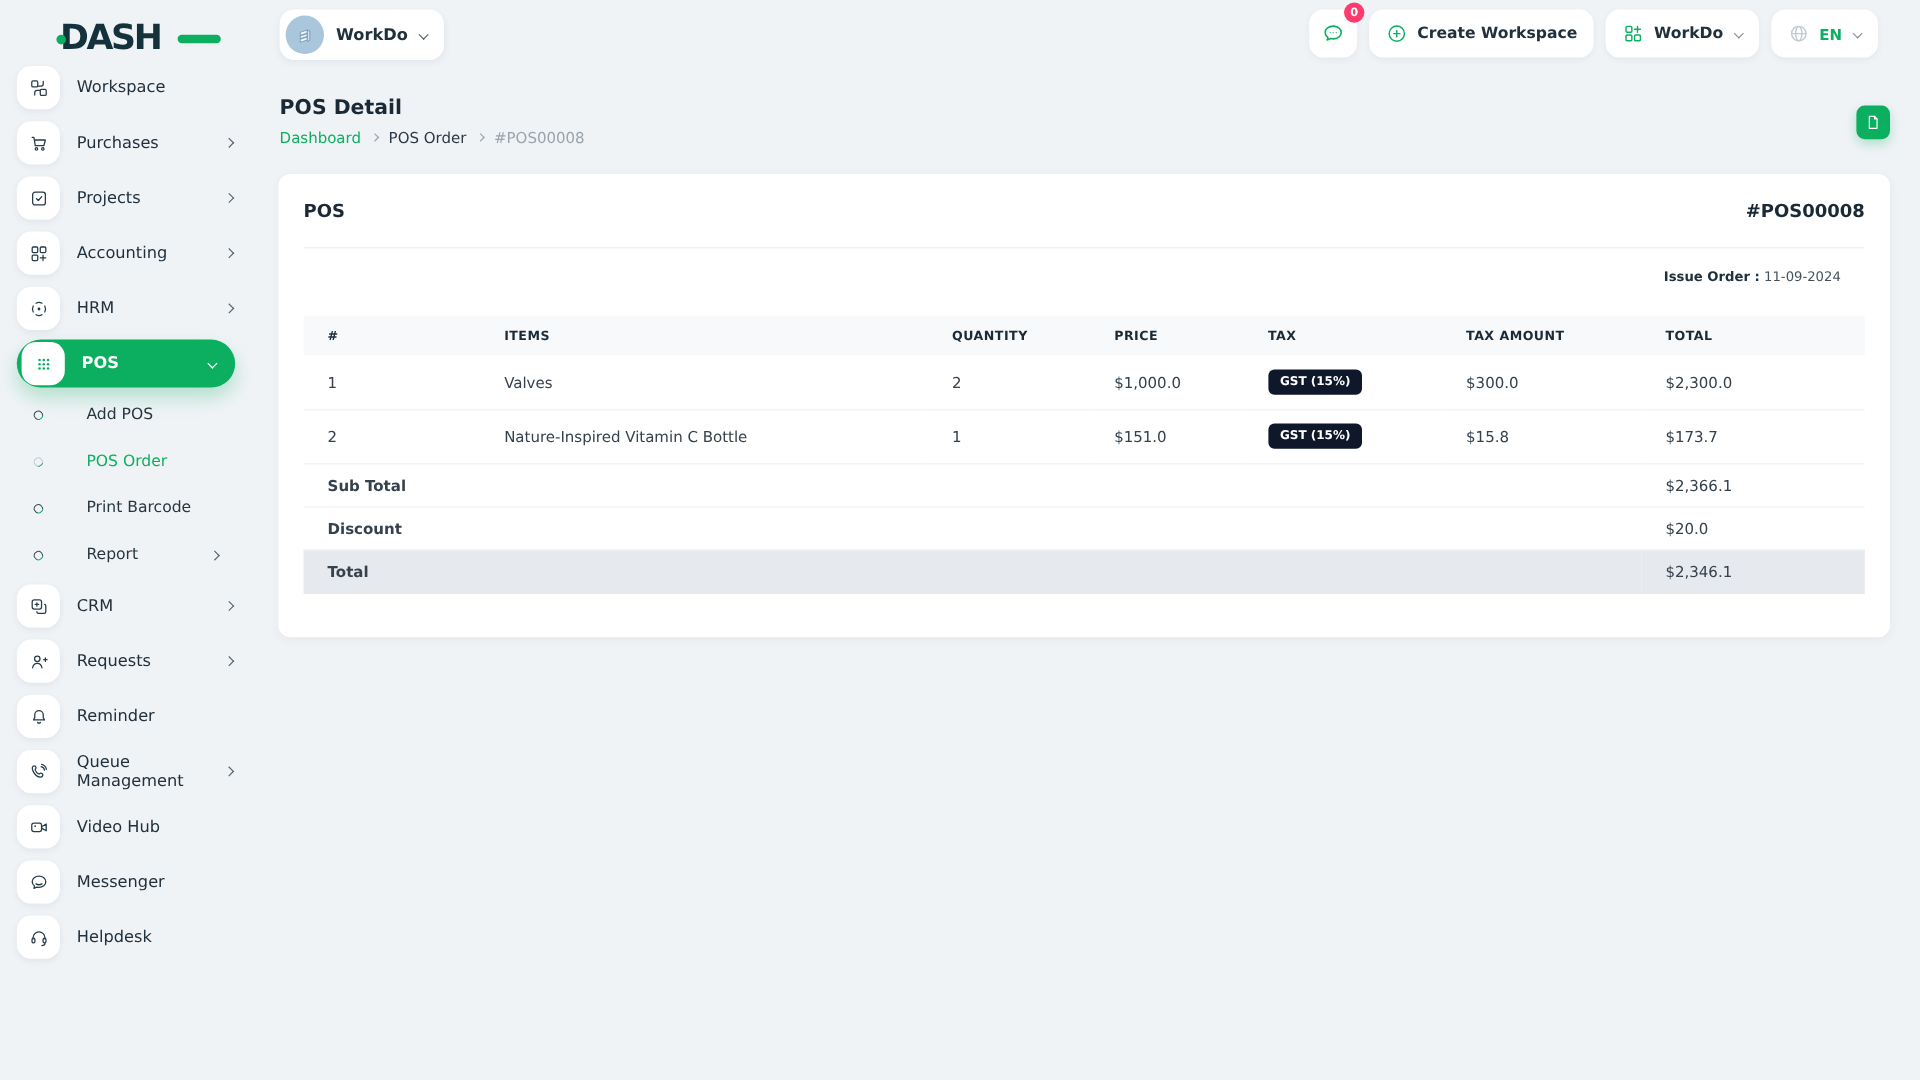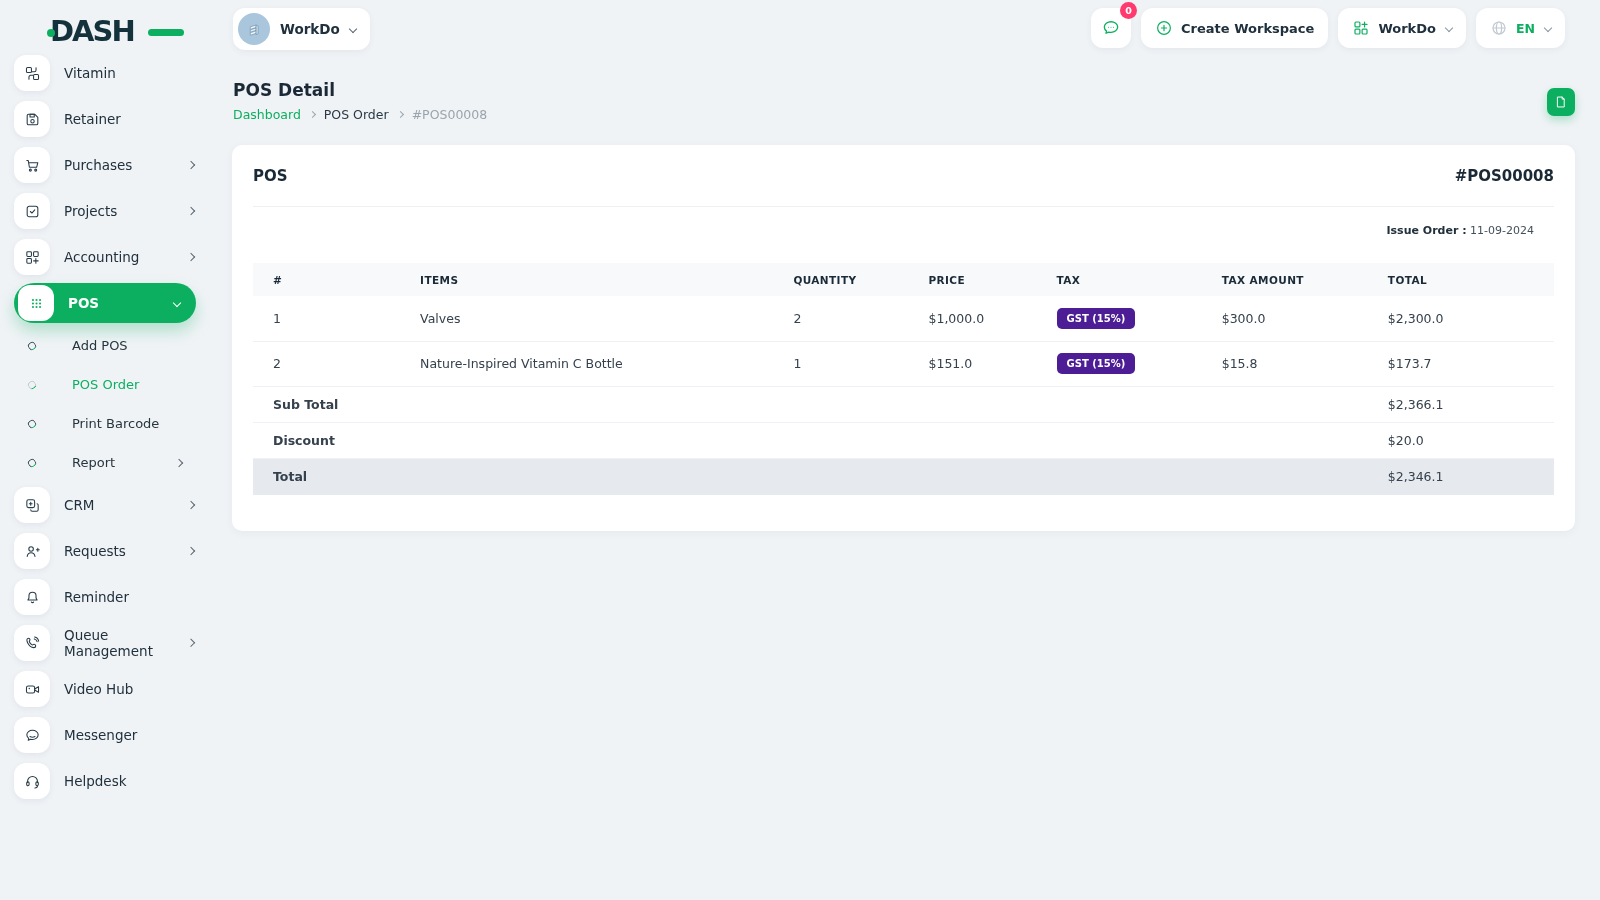--- a/index.html
+++ b/index.html
@@ -99,21 +99,21 @@
   .issue-line { margin-top:17px; text-align:right; padding-right:20px; font-size:11px; color:#43505b; }
   .issue-line b { color:#20303c; }
 
   table.pos-table { width:100%; border-collapse:collapse; table-layout:fixed; margin-top:26px; }
   .pos-table th {
     background:#f7f9fb; height:33px; text-align:left; padding-left:20px;
     font-size:10.5px; font-weight:700; letter-spacing:.4px; color:#1b2a37; text-transform:uppercase;
   }
   .pos-table td { height:45px; padding-left:20px; font-size:12.5px; color:#35414d; border-bottom:1px solid #eef1f5; }
   .tax-badge {
-    display:inline-block; background:#4c1d95; color:#fff; font-size:10px; font-weight:700;
+    display:inline-block; background:#0f172a; color:#fff; font-size:10px; font-weight:700;
     padding:5px 10px; border-radius:5px;
   }
   .sum-row td { height:36px; font-size:12.5px; }
   .sum-label { font-weight:700; color:#20303c; }
   .total-row td { background:#e6e9ee; border-bottom:none; height:37px; }
 </style>
 </head>
 <body>
 
 <div class="sidebar">
@@ -127,33 +127,23 @@
 
     <div class="nav-item">
       <span class="nav-ic">
           <svg viewBox="0 0 24 24">
             <rect x="3.5" y="3.5" width="7" height="7" rx="1.5"></rect>
             <rect x="13.5" y="13.5" width="7" height="7" rx="1.5"></rect>
             <path d="M17 4v3a2.5 2.5 0 0 1-2.5 2.5H11"></path>
             <path d="M7 20v-3a2.5 2.5 0 0 1 2.5-2.5H13"></path>
           </svg>
         </span>
-      <span class="nav-label">Vitamin</span>
-    </div>
-
-    <div class="nav-item">
-      <span class="nav-ic">
-          <svg viewBox="0 0 24 24">
-            <path d="M4.5 6.5a2 2 0 0 1 2-2h8.5l4.5 4.5v8.5a2 2 0 0 1-2 2h-11a2 2 0 0 1-2-2z"></path>
-            <rect x="8.5" y="4.5" width="6" height="4"></rect>
-            <circle cx="12" cy="14.5" r="2.4"></circle>
-          </svg>
-        </span>
-      <span class="nav-label">Retainer</span>
-    </div>
+      <span class="nav-label">Workspace</span>
+    </div>
+
 
 
     <div class="nav-item">
       <span class="nav-ic">
           <svg viewBox="0 0 24 24">
             <path d="M4 5h2l1.6 9.5h10.2L19.5 8H7"></path>
             <circle cx="9" cy="18.5" r="1.4"></circle>
             <circle cx="16.5" cy="18.5" r="1.4"></circle>
           </svg>
         </span>
@@ -178,20 +168,33 @@
             <rect x="4" y="4" width="6.5" height="6.5" rx="1.2"></rect>
             <rect x="13.5" y="4" width="6.5" height="6.5" rx="1.2"></rect>
             <rect x="4" y="13.5" width="6.5" height="6.5" rx="1.2"></rect>
             <path d="M16.75 13.5v6.5M13.5 16.75h6.5"></path>
           </svg>
         </span>
       <span class="nav-label">Accounting</span>
       <span class="chev right"></span>
     </div>
 
+    <div class="nav-item">
+      <span class="nav-ic">
+          <svg viewBox="0 0 24 24">
+            <circle cx="12" cy="12" r="1.7" fill="#273c49" stroke="none"></circle>
+            <path d="M8.5 5.2a7.5 7.5 0 0 1 7 0"></path>
+            <path d="M18.8 8.5a7.5 7.5 0 0 1 0 7"></path>
+            <path d="M15.5 18.8a7.5 7.5 0 0 1-7 0"></path>
+            <path d="M5.2 15.5a7.5 7.5 0 0 1 0-7"></path>
+          </svg>
+        </span>
+      <span class="nav-label">HRM</span>
+      <span class="chev right"></span>
+    </div>
 
     <div class="nav-item active">
       <span class="nav-ic">
           <svg viewBox="0 0 24 24" class="pos-dots">
             <circle cx="7" cy="7" r="1.5"></circle>
             <circle cx="12" cy="7" r="1.5"></circle>
             <circle cx="17" cy="7" r="1.5"></circle>
             <circle cx="7" cy="12" r="1.5"></circle>
             <circle cx="12" cy="12" r="1.5"></circle>
             <circle cx="17" cy="12" r="1.5"></circle>

